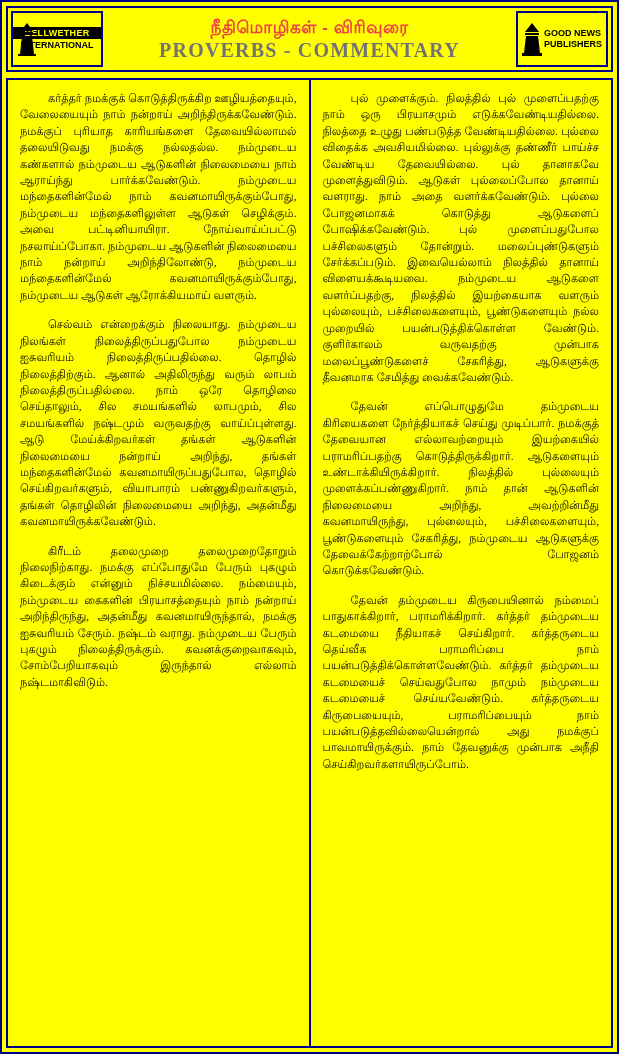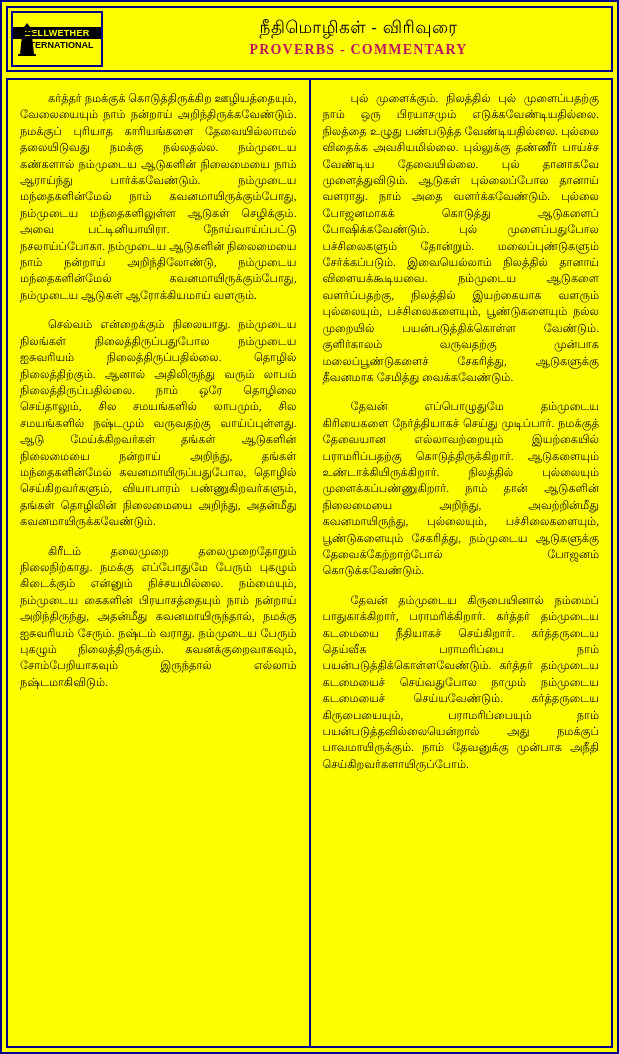--- a/index.html
+++ b/index.html
@@ -89,30 +89,30 @@
   .title-wrap {
     flex: 1;
     display: flex;
     flex-direction: column;
     align-items: center;
     justify-content: center;
     text-align: center;
   }
   .title-tamil {
     font-size: 17px;
-    font-weight: normal;
-    color: #000000;
+    font-weight: bold;
+    color: #ef4444;
     letter-spacing: .5px;
     line-height: 22px;
     text-align: right;
   }
   .title-english {
-    font-size: 14px;
-    font-weight: bold;
-    color: #be185d;
+    font-size: 20px;
+    font-weight: bold;
+    color: #737373;
     letter-spacing: 1.2px;
     line-height: 22px;
     font-family: "Liberation Serif", serif;
   }
   
   .body-frame {
     position: absolute;
     top: 76px;
     left: 4px;
     right: 4px;
@@ -161,20 +161,34 @@
       </svg>
       <div class="logo-top">BELLWETHER</div>
       <div class="logo-bottom">INTERNATIONAL</div>
     </div>
 
     <div class="title-wrap">
       <div class="title-tamil">நீதிமொழிகள்  -  விரிவுரை</div>
       <div class="title-english">PROVERBS  -  COMMENTARY</div>
     </div>
 
+    <div class="logo-box logo-right">
+      <svg class="logo-mark" viewBox="0 0 22 34">
+        <polygon points="11,1 18,10 4,10" fill="#000"></polygon>
+        <rect x="4" y="11" width="14" height="2" fill="#000"></rect>
+        <polygon points="5,14 17,14 19,31 3,31" fill="#000"></polygon>
+        <rect x="1" y="31" width="20" height="3" fill="#000"></rect>
+      </svg>
+      <div class="logo-inner">
+        <div class="txt">
+          <div>GOOD NEWS</div>
+          <div>PUBLISHERS</div>
+        </div>
+      </div>
+    </div>
 
   </div>
 
   <div class="body-frame">
 
     <div class="col">
       <p class="para">கர்த்தர் நமக்குக் கொடுத்திருக்கிற ஊழியத்தையும், வேலையையும் நாம் நன்றாய் அறிந்திருக்கவேண்டும். நமக்குப் புரியாத காரியங்களை தேவையில்லாமல் தலையிடுவது நமக்கு நல்லதல்ல. நம்முடைய கண்களால் நம்முடைய ஆடுகளின் நிலைமையை நாம் ஆராய்ந்து பார்க்கவேண்டும். நம்முடைய மந்தைகளின்மேல் நாம் கவனமாயிருக்கும்போது, நம்முடைய மந்தைகளிலுள்ள ஆடுகள் செழிக்கும். அவை பட்டினியாயிரா. நோய்வாய்ப்பட்டு நசலாய்ப்போகா. நம்முடைய ஆடுகளின் நிலைமையை நாம் நன்றாய் அறிந்திலோண்டு, நம்முடைய மந்தைகளின்மேல் கவனமாயிருக்கும்போது, நம்முடைய ஆடுகள் ஆரோக்கியமாய் வளரும்.</p>
       <p class="para">செல்வம் என்றைக்கும் நிலையாது. நம்முடைய நிலங்கள் நிலைத்திருப்பதுபோல நம்முடைய ஐசுவரியம் நிலைத்திருப்பதில்லை. தொழில் நிலைத்திற்கும். ஆனால் அதிலிருந்து வரும் லாபம் நிலைத்திருப்பதில்லை. நாம் ஒரே தொழிலை செய்தாலும், சில சமயங்களில் லாபமும், சில சமயங்களில் நஷ்டமும் வருவதற்கு வாய்ப்புள்ளது. ஆடு மேய்க்கிறவர்கள் தங்கள் ஆடுகளின் நிலைமையை நன்றாய் அறிந்து, தங்கள் மந்தைகளின்மேல் கவனமாயிருப்பதுபோல, தொழில் செய்கிறவர்களும், வியாபாரம் பண்ணுகிறவர்களும், தங்கள் தொழிலின் நிலைமையை அறிந்து, அதன்மீது கவனமாயிருக்கவேண்டும்.</p>
       <p class="para">கிரீடம் தலைமுறை தலைமுறைதோறும் நிலைநிற்காது. நமக்கு எப்போதுமே பேரும் புகழும் கிடைக்கும் என்னும் நிச்சயமில்லை. நம்மையும், நம்முடைய கைகளின் பிரயாசத்தையும் நாம் நன்றாய் அறிந்திருந்து, அதன்மீது கவனமாயிருந்தால், நமக்கு ஐசுவரியம் சேரும். நஷ்டம் வராது. நம்முடைய பேரும் புகழும் நிலைத்திருக்கும். கவனக்குறைவாகவும், சோம்பேறியாகவும் இருந்தால் எல்லாம் நஷ்டமாகிவிடும்.</p>
     </div>

